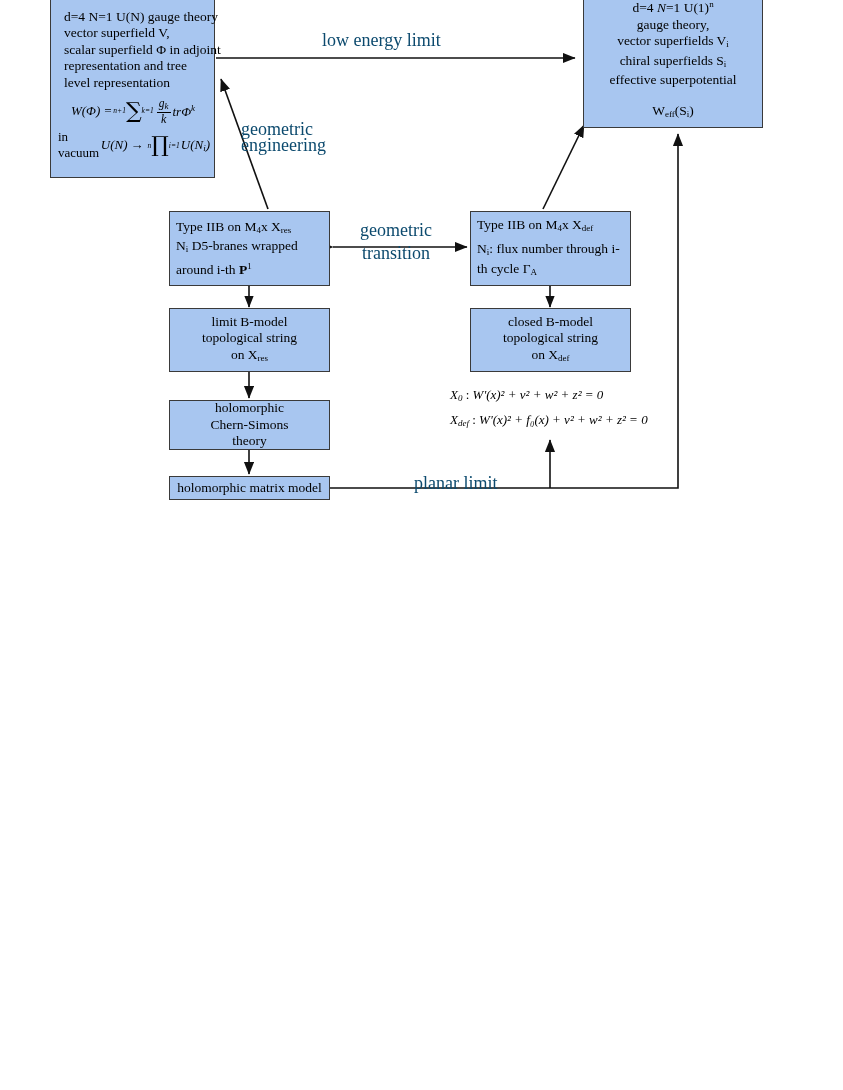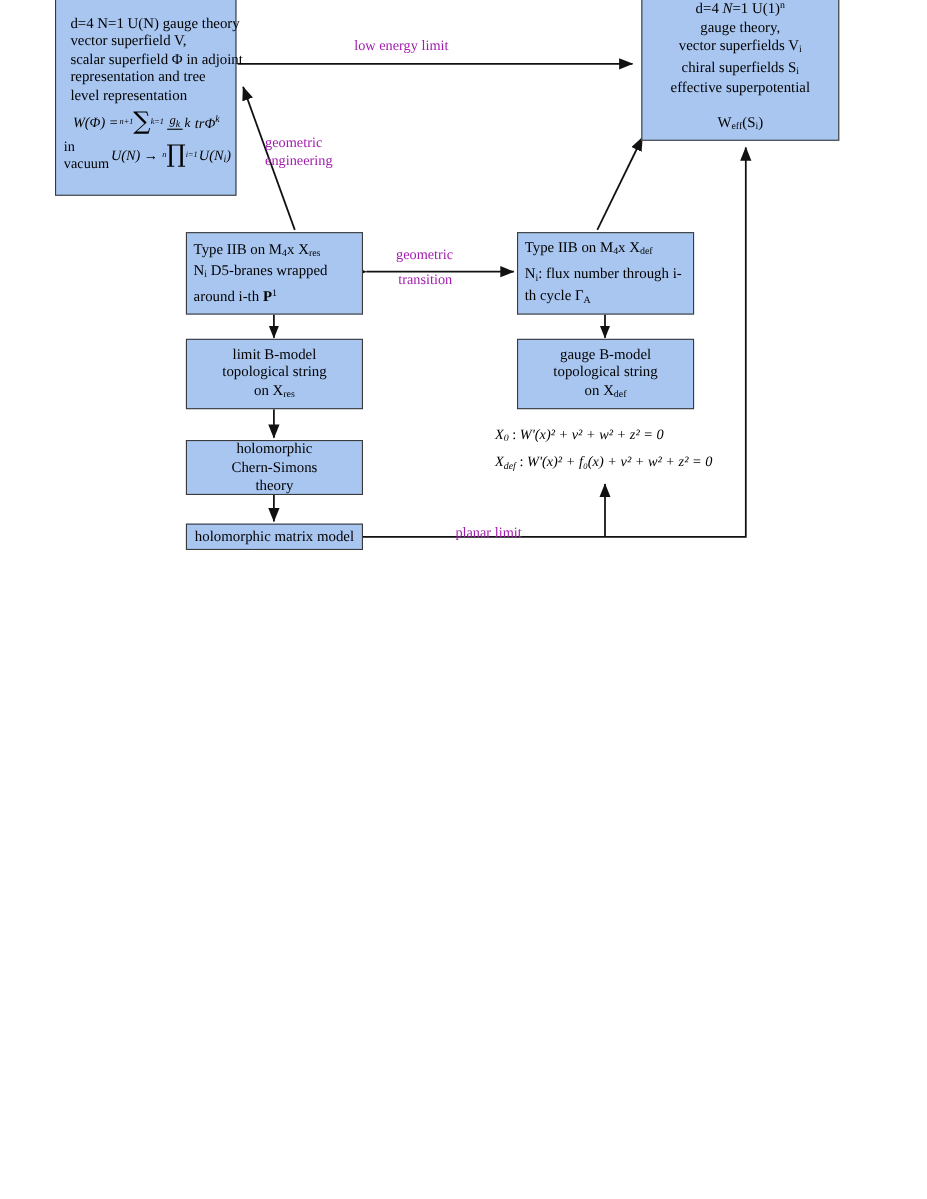--- a/index.html
+++ b/index.html
@@ -24,45 +24,45 @@
   .box.left-align{align-items:flex-start;text-align:left;}
   .box.center-align{align-items:center;text-align:center;}
   .box .line{font-size:13.5px;line-height:16.5px;white-space:nowrap;}
   .pad{padding:0 7px;}
   sub{font-size:9px;vertical-align:-2px;}
   sup{font-size:9px;vertical-align:5px;}
   .ital{font-style:italic;}
   .bold{font-weight:bold;}
   .lbl{
     position:absolute;
-    font-size:13px;
+    font-size:18px;
     line-height:15px;
     white-space:nowrap;
-    color:#a21caf;
+    color:#0c4a6e;
   }
   .eq{
     position:absolute;
     font-size:13px;
     white-space:nowrap;
     font-family:Liberation Serif, serif;
   }
   svg.arrows{position:absolute;left:0;top:0;width:843px;height:1090px;overflow:visible;}
   .formula{
     width:100%;
     display:flex;
     justify-content:center;
     align-items:center;
     font-size:13px;
     margin:6px 0 4px 0;
   }
   .sumblk{display:inline-flex;flex-direction:row;align-items:center;justify-content:space-between;line-height:1;margin:0 1px;}
   .sumblk .top{font-size:7.5px;}
   .sumblk .mid{font-size:22px;font-family:"DejaVu Serif", serif;line-height:0.9;}
   .sumblk .bot{font-size:7.5px;}
-  .frac{display:inline-flex;flex-direction:row;align-items:center;justify-content:center;line-height:1.05;margin:0 2px;}
+  .frac{display:inline-flex;flex-direction:column;align-items:center;justify-content:center;line-height:1.05;margin:0 2px;}
   .frac .num{font-size:11.5px;border-bottom:1px solid #000;padding:0 2px;}
   .frac .den{font-size:12px;padding:0 2px;}
   .vacline{width:100%;display:flex;justify-content:flex-start;align-items:center;font-size:13px;padding-left:1px;}
 </style>
 </head>
 <body>
 
 <div id="canvas">
 
   <svg class="arrows" viewBox="0 0 843 1090">
@@ -176,21 +176,21 @@
     <div class="line"><span>th cycle Γ</span><sub>A</sub></div>
   </div>
 
   <div class="box center-align" style="left:169px;top:308px;width:161px;height:64px;">
     <div class="line">limit B-model</div>
     <div class="line">topological string</div>
     <div class="line"><span>on X</span><sub>res</sub></div>
   </div>
 
   <div class="box center-align" style="left:470px;top:308px;width:161px;height:64px;">
-    <div class="line">gauge B-model</div>
+    <div class="line">closed B-model</div>
     <div class="line">topological string</div>
     <div class="line"><span>on X</span><sub>def</sub></div>
   </div>
 
   <div class="box center-align" style="left:169px;top:400px;width:161px;height:50px;">
     <div class="line">holomorphic</div>
     <div class="line">Chern-Simons</div>
     <div class="line">theory</div>
   </div>
 

